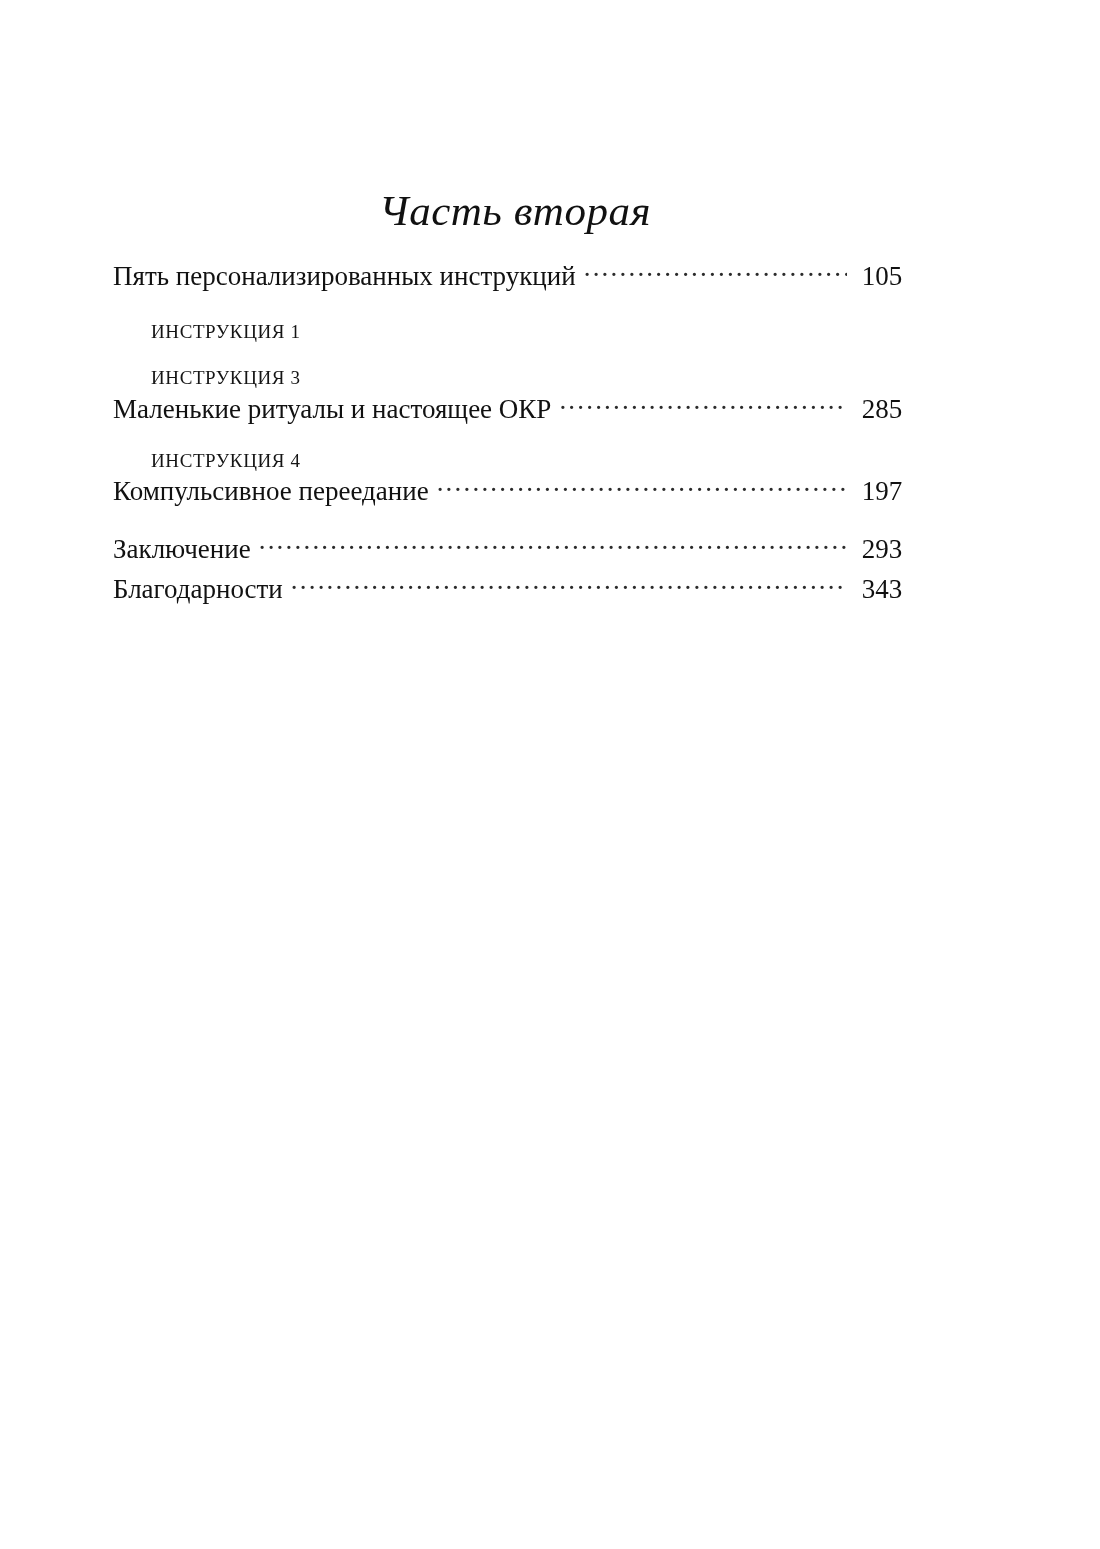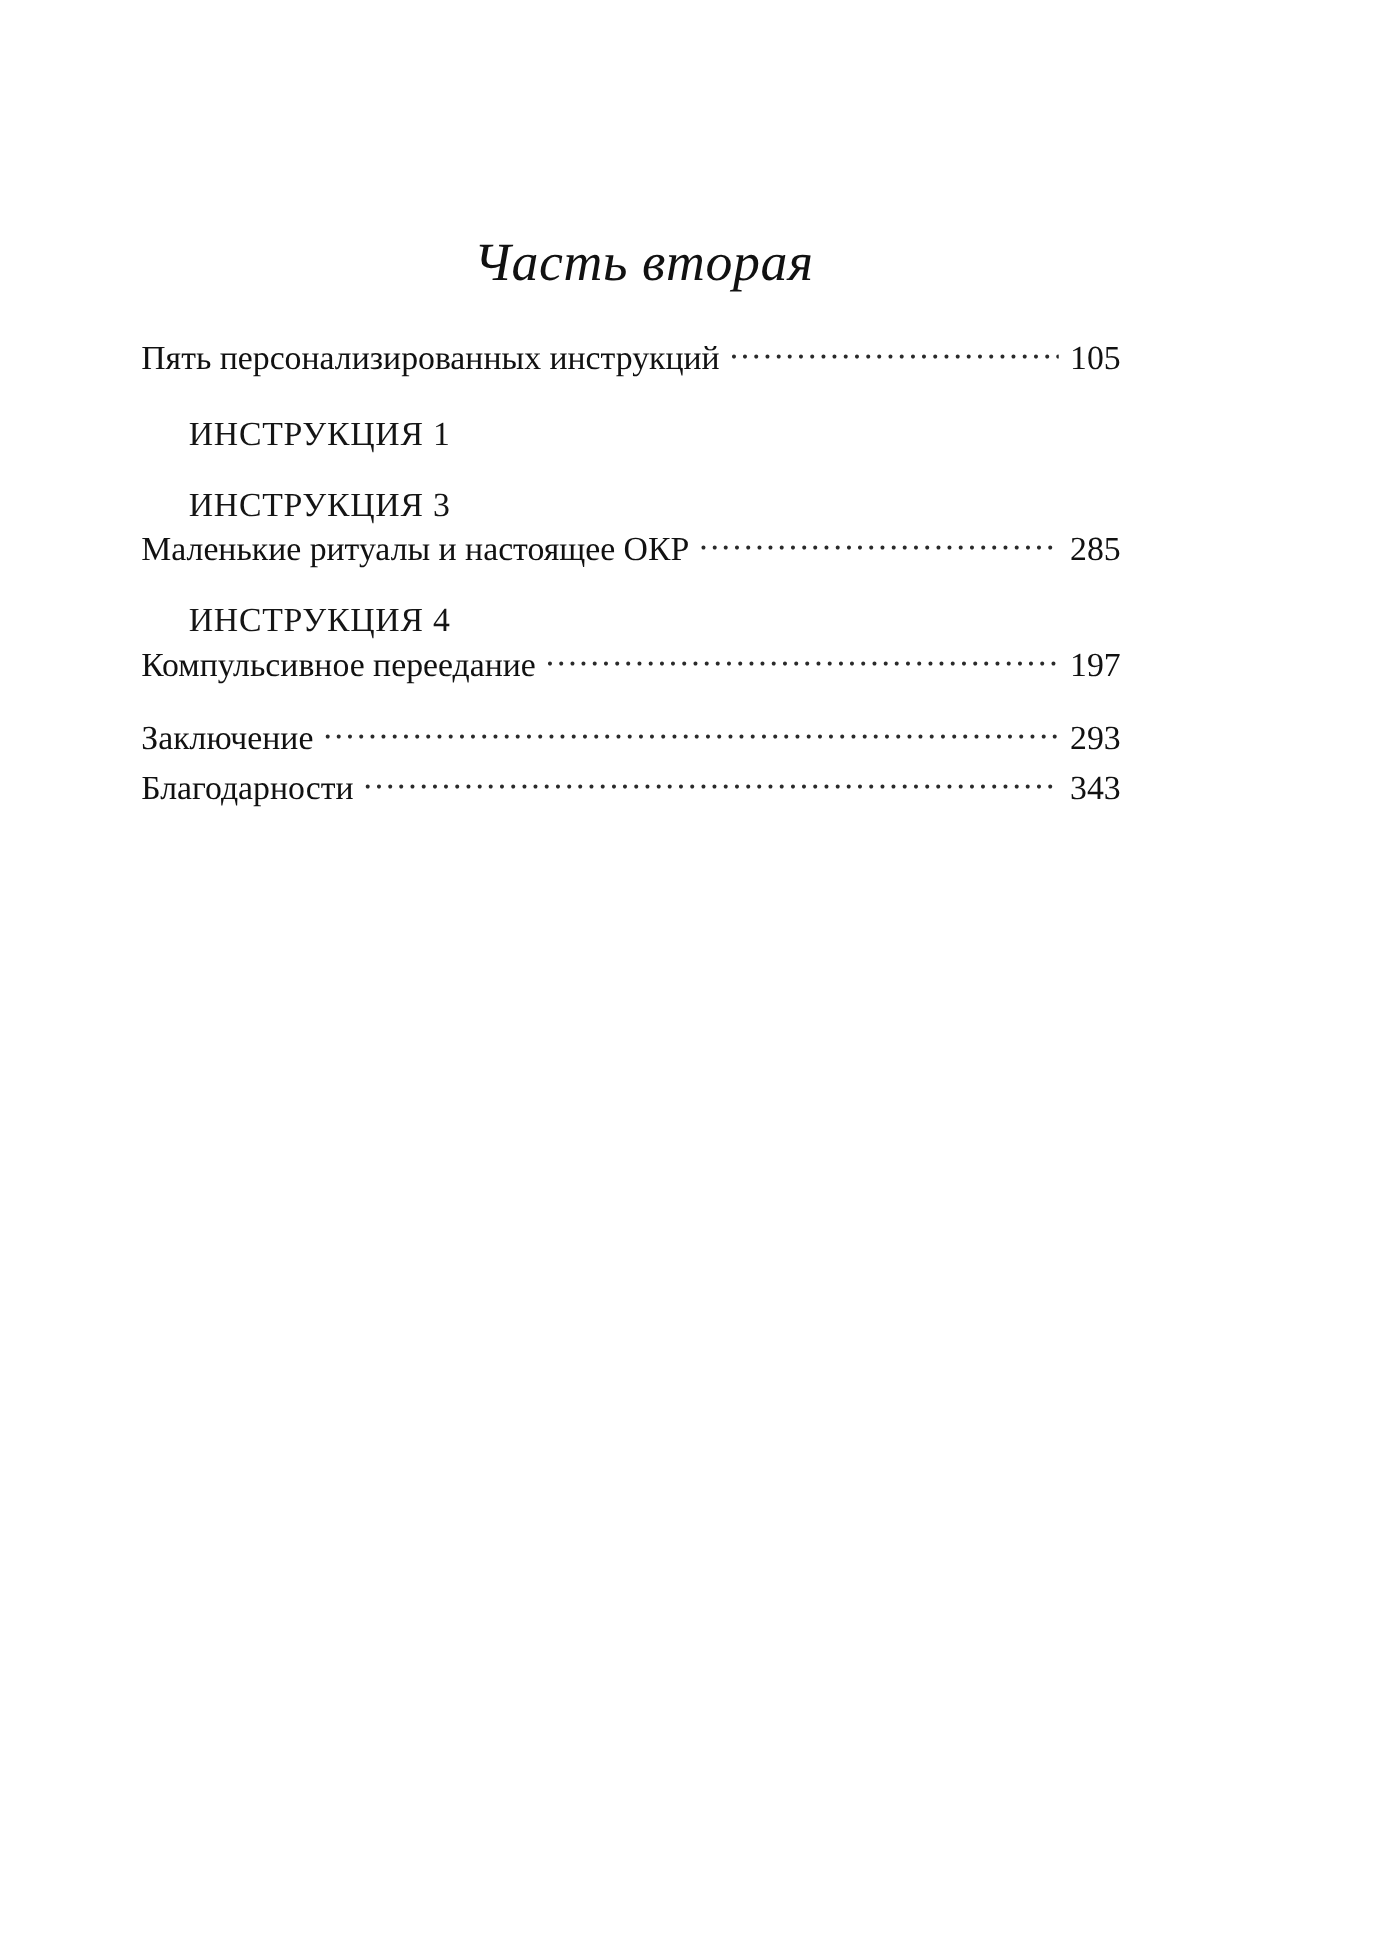--- a/index.html
+++ b/index.html
@@ -40,31 +40,31 @@
     font-weight: 400;
     font-size: 43px;
     letter-spacing: 0.5px;
     color: #111111;
   }
 
   
   .toc {
     position: absolute;
     left: 113px;
-    top: 268px;
+    top: 258px;
     width: 795px;
   }
 
   .toc-group {
     margin-bottom: 22px;
   }
   .toc-group.tight { margin-bottom: 0; }
 
   .instruction-label {
-    font-size: 27px;
+    font-size: 19px;
     line-height: 1.28;
     padding-left: 38px;
     letter-spacing: 0.6px;
     color: #151515;
     white-space: nowrap;
   }
 
   .toc-entry {
     display: flex;
     align-items: baseline;
@@ -93,21 +93,21 @@
     bottom: 0;
     white-space: nowrap;
     font-size: 27px;
     letter-spacing: 2.2px;
     color: #2a2a2a;
   }
 
   .toc-entry .entry-page {
     flex: 0 0 auto;
     padding-left: 7px;
-    text-align: left;
+    text-align: center;
     min-width: 52px;
   }
 
   
   .lead-entry { margin-bottom: 26px; }
 
   .tail-block { }
   .tail-block .toc-entry { margin-bottom: 4px; }
 </style>
 </head>

